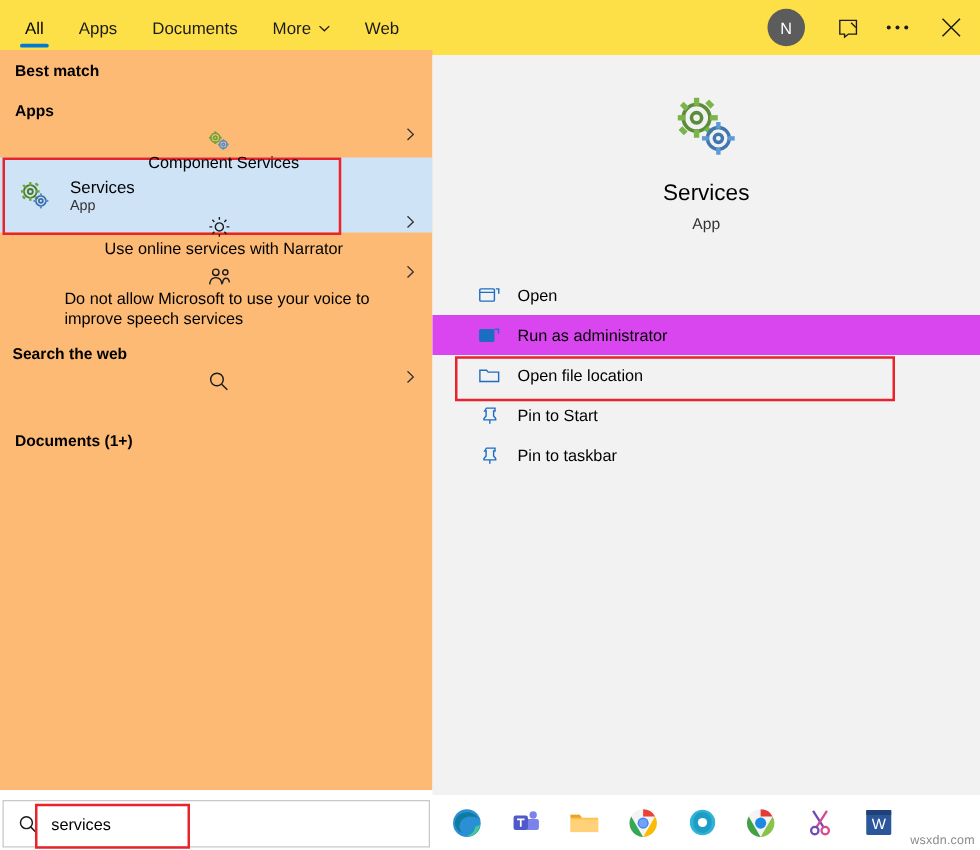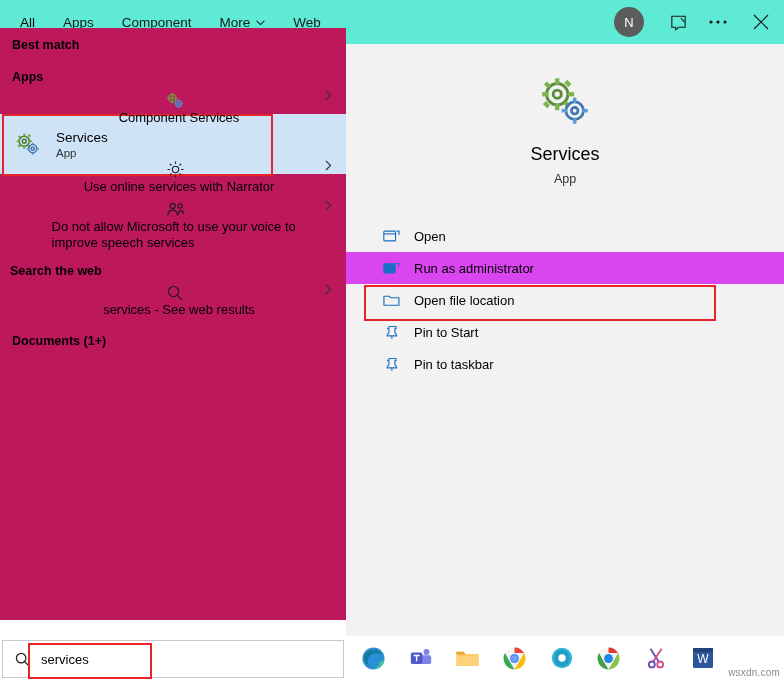--- a/index.html
+++ b/index.html
@@ -9,21 +9,21 @@
     font-family:"Liberation Sans", sans-serif;
     color:#000;
     overflow:hidden;
     position:relative;
   }
   .root{position:absolute;inset:0;background:#ffffff;}
 
   
   .topbar{
     position:absolute;left:0;top:0;width:784px;height:44px;
-    background:#5eead4;
+    background:#fde047;
     display:flex;align-items:stretch;gap:40px;
   }
   .tabs{display:flex;align-items:stretch;padding-left:6px;}
   .tab{
     display:flex;align-items:center;justify-content:center;
     padding:0 14px;font-size:13.5px;color:#1b1b1b;
     position:relative;cursor:default;
   }
   .tab.active{color:#000;font-weight:400;}
   .tab.active:after{
@@ -40,22 +40,22 @@
     margin-right:14px;
   }
   .topicon{
     width:40px;height:44px;display:flex;align-items:center;justify-content:center;
     color:#1b1b1b;
   }
   .topicon.close{width:46px;}
 
   
   .leftpane{
-    position:absolute;left:0;top:28px;width:346px;height:592px;
-    background:#be185d;
+    position:absolute;left:0;top:40px;width:346px;height:592px;
+    background:#fdba74;
   }
   .sec-head{
     font-size:12.5px;color:#000;font-weight:700;
     padding:10px 0 6px 12px;
   }
   .row{
     display:flex;align-items:center;height:40px;padding-left:12px;
     position:relative;
     flex-direction:column;
   }
@@ -132,21 +132,21 @@
 
   <div class="topbar">
     <div class="tabs">
       <div class="tab active">
         <span>All</span>
       </div>
       <div class="tab">
         <span>Apps</span>
       </div>
       <div class="tab">
-        <span>Component</span>
+        <span>Documents</span>
       </div>
       <div class="tab">
         <span>More</span>
         <span class="chev">
           <svg width="9" height="6" viewBox="0 0 9 6">
               <path d="M0.6 0.9 L4.5 4.6 L8.4 0.9" fill="none" stroke="#1b1b1b" stroke-width="1.1"></path>
             </svg>
         </span>
       </div>
       <div class="tab">
@@ -294,23 +294,20 @@
 
     <div class="sec-head" style="padding-top:12px;padding-left:10px;">Search the web</div>
 
     <div class="row">
       <div class="ico">
         <svg width="18" height="18" viewBox="0 0 20 20">
           <circle cx="8.4" cy="8.4" r="5.6" fill="none" stroke="#1b1b1b" stroke-width="1.3"></circle>
           <path d="M12.6 12.6 L17.6 17.6" stroke="#1b1b1b" stroke-width="1.3" fill="none"></path>
         </svg>
       </div>
-      <div class="txt">
-        <span>services</span><span> - See web results</span>
-      </div>
       <div class="chevr">
         <svg width="7" height="11" viewBox="0 0 7 11">
             <path d="M1 1 L5.6 5.5 L1 10" fill="none" stroke="#333" stroke-width="1.1"></path>
           </svg>
       </div>
     </div>
 
     <div class="sec-head" style="padding-top:10px;">Documents (1+)</div>
   </div>
 

